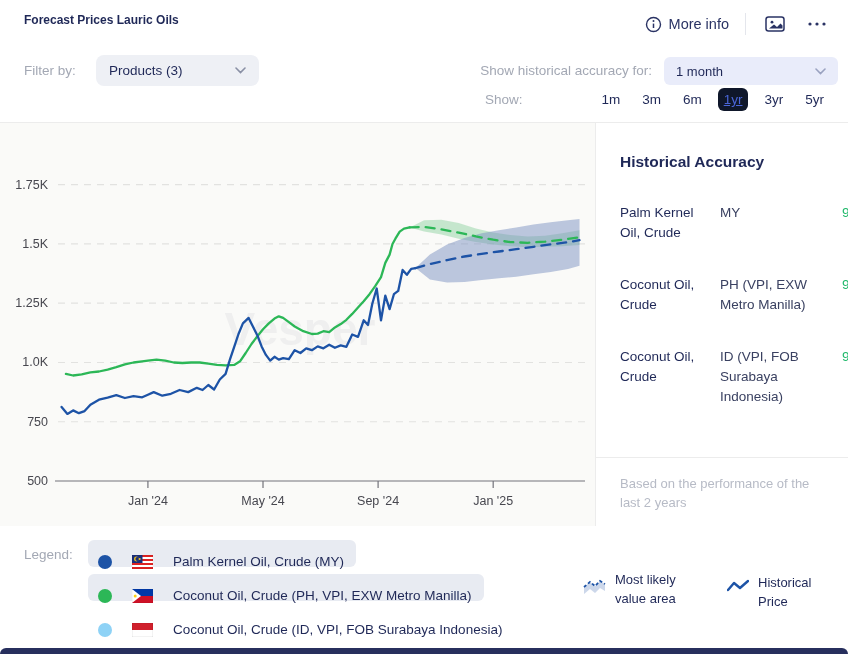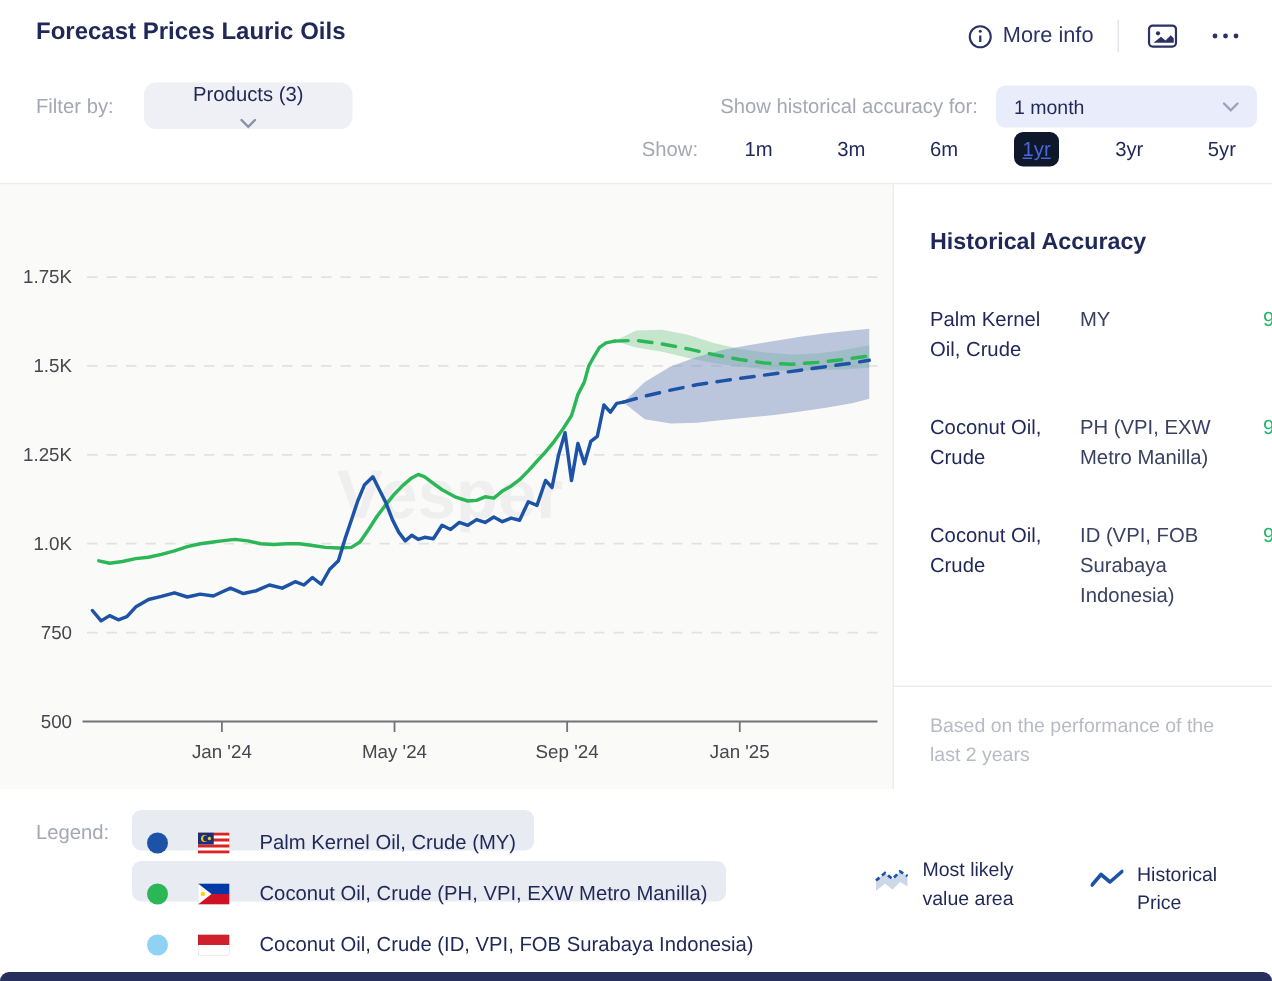--- a/index.html
+++ b/index.html
@@ -2,30 +2,30 @@
 <html><head>
 <meta charset="utf-8">
 <style>
   * { margin:0; padding:0; box-sizing:border-box; }
   html,body { width:848px; height:654px; background:#fff; overflow:hidden;
     font-family:"Liberation Sans", sans-serif; color:#20295a; }
   .app { position:relative; width:848px; height:654px; background:#fff; }
 
   
   .header { position:absolute; left:0; top:0; width:848px; height:122px; background:#fff; }
-  .page-title { position:absolute; left:24px; top:13px; font-size:16px; font-weight:700; color:#1f2857; }
+  .page-title { position:absolute; left:24px; top:13px; font-size:12px; font-weight:700; color:#1f2857; }
   .header-actions { position:absolute; right:18px; top:12px; display:flex; align-items:center; gap:16px; }
   .more-info { display:flex; align-items:center; gap:7px; font-size:14.5px; color:#2a3364; cursor:pointer; }
   .v-divider { width:1px; height:22px; background:#e4e6ec; }
   .icon-btn { display:flex; align-items:center; justify-content:center; width:26px; height:24px; cursor:pointer; }
 
   .filter-label { position:absolute; left:24px; top:63px; font-size:13.5px; color:#a3a8b4; }
-  .products-dd { position:absolute; left:96px; top:55px; width:139px; height:31px; background:#eef0f5;
+  .products-dd { position:absolute; left:96px; top:55px; width:163px; height:31px; background:#eef0f5;
     border-radius:8px; display:flex; align-items:center; justify-content:space-between;
-    padding:0 13px; font-size:13.5px; color:#1f2857; cursor:pointer;flex-direction:column; }
+    padding:0 13px; font-size:13.5px; color:#1f2857; cursor:pointer; }
   .accuracy-label { position:absolute; left:462px; top:63px; width:190px; font-size:13.5px; color:#a3a8b4; text-align:right; }
   .accuracy-dd { position:absolute; left:664px; top:57px; width:174px; height:28px; background:#e9ecfa;
     border-radius:6px; display:flex; align-items:center; justify-content:space-between;
     padding:0 12px; font-size:13px; color:#1f2857; cursor:pointer; }
   .show-row { position:absolute; right:18px; top:88px; display:flex; align-items:center; gap:25px; }
   .show-label { font-size:13.5px; color:#a3a8b4; }
   .range-btn { font-size:13.5px; color:#1f2857; cursor:pointer; padding:4px 6px; border-radius:6px; }
   .range-btn.active { background:#0f172a; color:#4a66d8; padding:4px 6px;text-decoration:underline; }
 
   
@@ -108,21 +108,21 @@
     <div class="accuracy-label">Show historical accuracy for:</div>
     <div class="accuracy-dd">
       <span>1 month</span>
       <svg width="11" height="7" viewBox="0 0 11 7">
         <polyline points="1,1 5.5,5.5 10,1" fill="none" stroke="#9aa2c0" stroke-width="1.6" stroke-linecap="round"></polyline>
       </svg>
     </div>
 
     <div class="show-row">
       <span class="show-label">Show:</span>
-      <span style="display:flex;align-items:center;gap:31px;">
+      <span style="display:flex;align-items:center;gap:10px;margin-left:48px;">
           <span class="range-btn">1m</span>
           <span class="range-btn">3m</span>
           <span class="range-btn">6m</span>
           <span class="range-btn active">1yr</span>
           <span class="range-btn">3yr</span>
           <span class="range-btn">5yr</span>
         </span>
     </div>
   </div>
 

